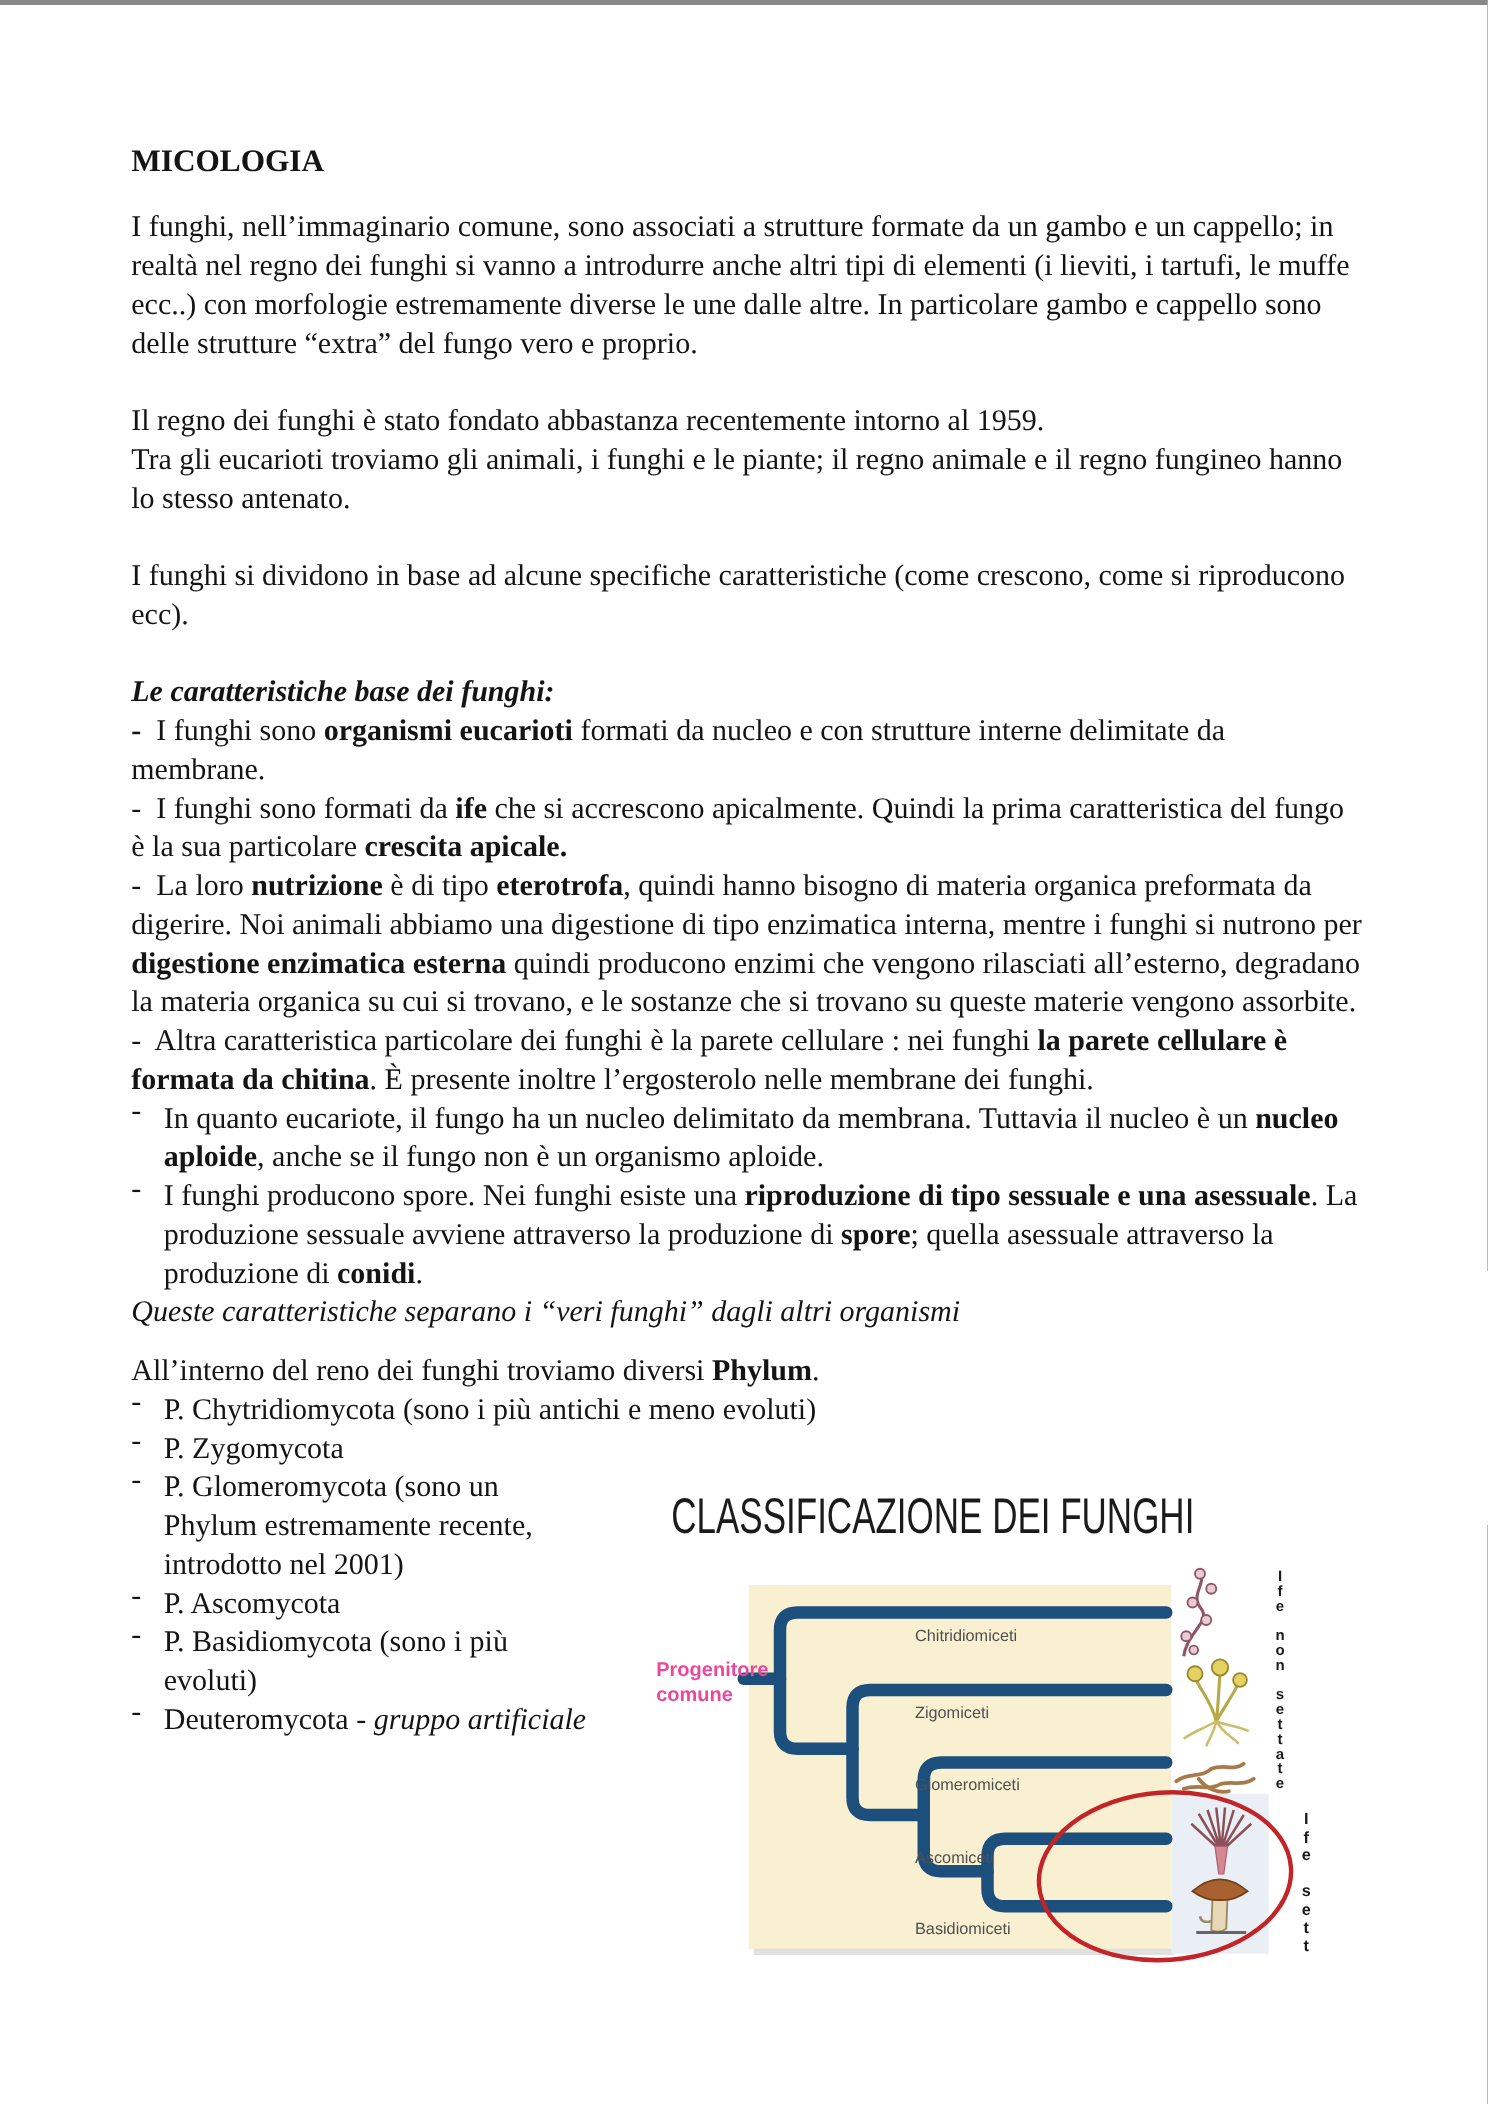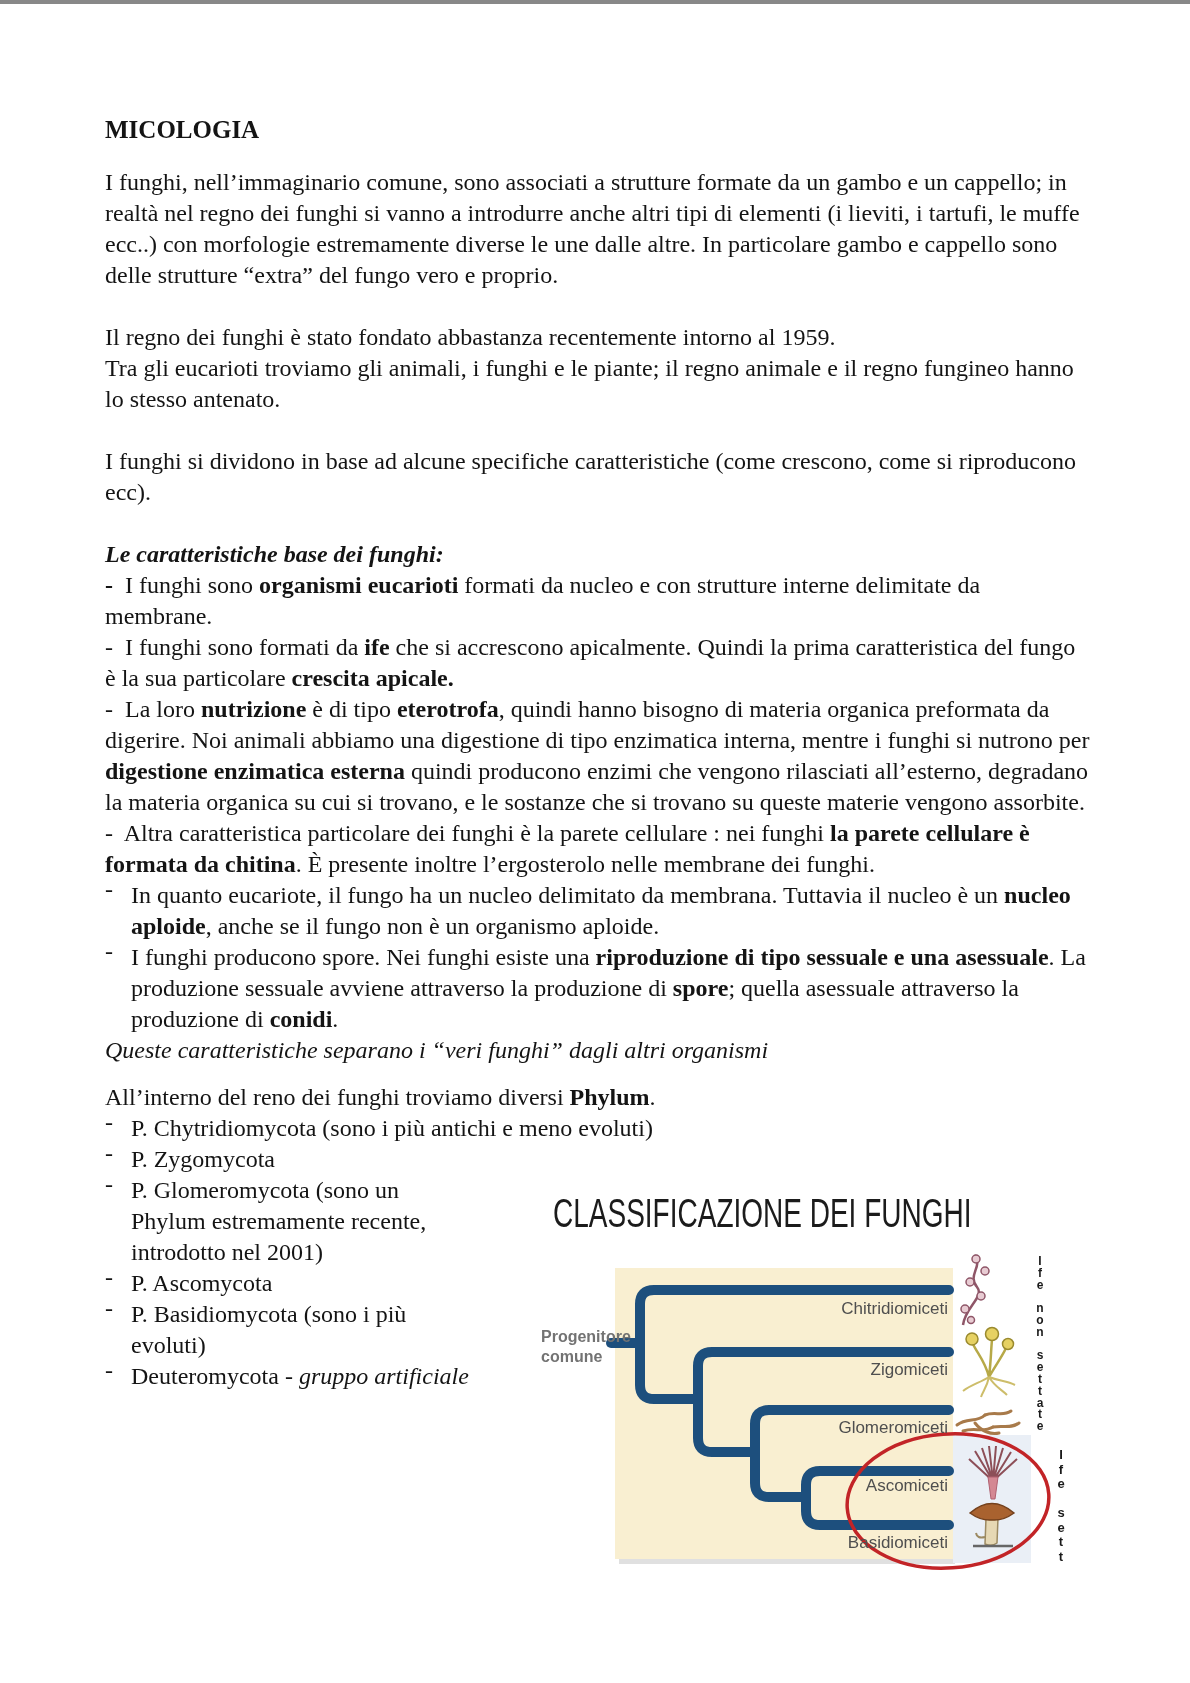--- a/index.html
+++ b/index.html
@@ -15,34 +15,34 @@
   .pre { white-space:pre-line; }
   .u { }
   .char-heading { font-weight:bold; font-style:italic; margin-top:31px; }
   .center-note { font-style:italic; text-align:left; padding-right:120px; }
   .li { display:flex; align-items:flex-start; }
   .mk { flex:0 0 26px; transform:translateY(-6px); }
   .lt { flex:0 1 auto; }
   .narrow .lt { max-width:346px; }
   .figwrap { position:relative; margin-top:16px; min-height:520px; }
   
-  .figure { position:absolute; left:400px; top:107px; width:612px; height:402px; }
+  .figure { position:absolute; left:384px; top:107px; width:612px; height:402px; }
   .fig-title {
     position:absolute; left:48px; top:3px; margin:0;
     font-family:"Liberation Sans", sans-serif; font-weight:400; font-size:40px; line-height:42px;
     color:#1b1b1b; white-space:nowrap; transform:scaleX(0.70); transform-origin:0 0;
   }
   .tree-svg { position:absolute; left:0; top:60px; }
   .root-label {
     position:absolute; left:36px; top:138px; white-space:pre-line;
-    font-family:"Liberation Sans", sans-serif; font-size:16px; line-height:20px; font-weight:700; color:#737373;
+    font-family:"Liberation Sans", sans-serif; font-size:16px; line-height:20px; font-weight:700; color:#ec4899;
   }
   .taxon {
-    position:absolute; left:243px; width:200px; text-align:right;
-    font-family:"Liberation Sans", sans-serif; font-size:17px; line-height:18px; color:#4f4f4f;
+    position:absolute; left:243px; width:200px; 
+    font-family:"Liberation Sans", sans-serif; font-size:13px; line-height:18px; color:#4f4f4f;
   }
   .t0{top:111px;} .t1{top:172px;} .t2{top:230px;} .t3{top:288px;} .t4{top:345px;}
   .vcol {
     position:absolute; width:16px; text-align:center; white-space:pre-line;
     font-family:"Liberation Sans", sans-serif; font-weight:bold; color:#1a1a1a;
   }
   .vcol1 { left:527px; top:67px; font-size:12px; line-height:11.8px; }
   .vcol2 { left:548px; top:259px; font-size:13px; line-height:14.5px; }
 </style>
 </head>

